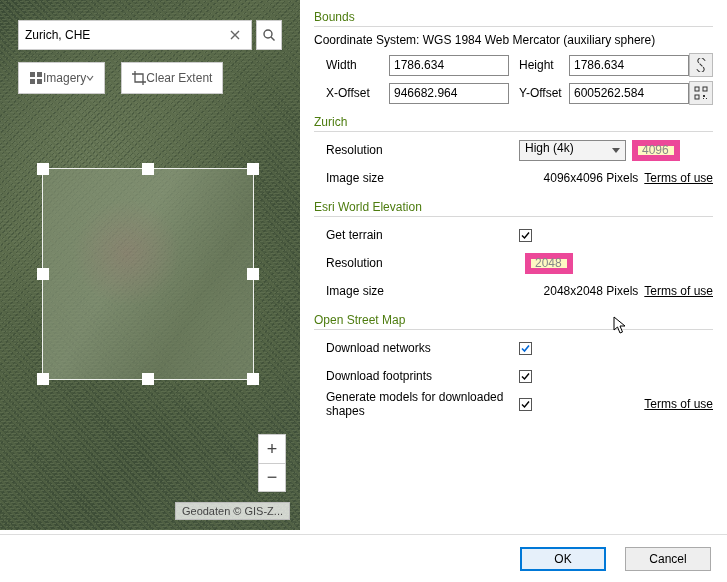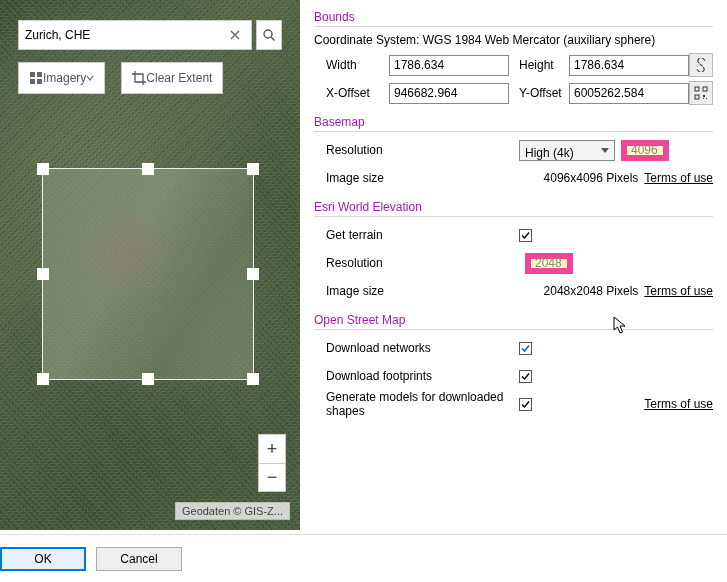--- a/index.html
+++ b/index.html
@@ -38,43 +38,43 @@
 .h-sw { bottom: -6px; left: -6px; } .h-s { bottom: -6px; left: 50%; margin-left: -6px; } .h-se { bottom: -6px; right: -6px; }
 
 .zoom-ctrl { position: absolute; right: 14px; bottom: 38px; width: 28px; background: #fff; border: 1px solid #ccc; }
 .zoom-btn { height: 28px; display: flex; align-items: center; justify-content: center; font-size: 18px; color: #444; cursor: pointer; }
 .zoom-btn + .zoom-btn { border-top: 1px solid #ccc; }
 
 .attribution { position: absolute; right: 10px; bottom: 10px; background: rgba(255,255,255,0.75); border: 1px solid #bbb; padding: 2px 6px; color: #444; font-size: 11px; }
 
 .props-pane { flex: 1; padding: 10px 14px 10px 14px; background: #fff; overflow-y: auto; }
 .section { margin-bottom: 10px; }
-.section-title { font-size: 12px; color: #a21caf; margin-bottom: 2px; }
+.section-title { font-size: 12px; color: #4d7c0f; margin-bottom: 2px; }
 .hr { border: none; border-top: 1px solid #d8d8d8; margin-bottom: 6px; }
 .coord-line { color: #000; font-size: 12px; margin-bottom: 6px; }
 
 .row { display: flex; align-items: center; height: 24px; margin-bottom: 4px; position: relative; }
 .row .label { width: 75px; padding-left: 12px; }
 .row .label2 { width: 60px; text-align: left; }
 .row input.txt { height: 21px; border: 1px solid #888; padding: 0 4px; font-size: 12px; }
 .row input.txt.wide { width: 120px; }
 .icon-btn { width: 24px; height: 24px; border: 1px solid #bbb; background: #eee; display: flex; align-items: center; justify-content: center; cursor: pointer; }
 
-.select { position: relative; width: 96px; height: 21px; border: 1px solid #888; background: #f3f3f3; display: flex; align-items: flex-end; padding: 0 18px 0 5px; cursor: pointer; }
+.select { position: relative; width: 107px; height: 21px; border: 1px solid #888; background: #f3f3f3; display: flex; align-items: flex-start; padding: 0 18px 0 5px; cursor: pointer; }
 .select::after { content: ""; position: absolute; right: 5px; top: 7px; border-left: 4px solid transparent; border-right: 4px solid transparent; border-top: 5px solid #555; }
 
 .ro-input { width: 48px; height: 21px; border: 6px solid #ec4899; background: #fef9c3; color: #888; padding: 0 4px; display: flex; align-items: center; }
 .wide-right { flex: 1; text-align: right; padding-right: 6px; }
 .terms { text-decoration: underline; color: #000; cursor: pointer; }
 
 .checkbox { width: 13px; height: 13px; border: 1px solid #555; display: inline-flex; align-items: center; justify-content: center; background: #fff; cursor: pointer; }
 .checkbox.blue svg path { stroke: #0066d6; }
 .checklabel { padding-left: 12px; flex: 1; }
 
-.footer { position: absolute; left: 0; right: 0; bottom: 0; height: 48px; border-top: 1px solid #ddd; display: flex; align-items: center; padding-right: 16px; gap: 10px; background: #fff; }
+.footer { position: absolute; left: 0; right: 0; bottom: 0; height: 48px; border-top: 1px solid #ddd; display: flex; align-items: center; justify-content: flex-end; padding-right: 16px; gap: 19px; background: #fff; }
 .btn { width: 86px; height: 24px; border: 1px solid #aaa; background: #eee; cursor: pointer; }
 .btn.primary { border: 2px solid #0078d7; background: #e6f0fa; }
 
 .cursor-arrow { position: absolute; top: 316px; right: 98px; pointer-events: none; }
 </style>
 </head>
 <body>
 
 <div class="main">
   <div class="map-pane">
@@ -170,21 +170,21 @@
               <rect x="1" y="9" width="4" height="4" stroke="#333" fill="none"></rect>
               <rect x="9" y="9" width="2" height="2" fill="#333"></rect>
               <rect x="12" y="12" width="1" height="1" fill="#333"></rect>
               <rect x="9" y="12" width="1" height="1" fill="#333"></rect>
             </svg>
         </div>
       </div>
     </div>
 
     <div class="section">
-      <div class="section-title">Basemap</div>
+      <div class="section-title">Zurich</div>
       <hr class="hr">
       <div class="row">
         <span class="checklabel" style="width:205px;flex:none">Resolution</span>
         <div class="select">
             <span>High (4k)</span>
           </div>
         <div style="width:6px"></div>
         <div class="ro-input">4096</div>
       </div>
       <div class="row">

